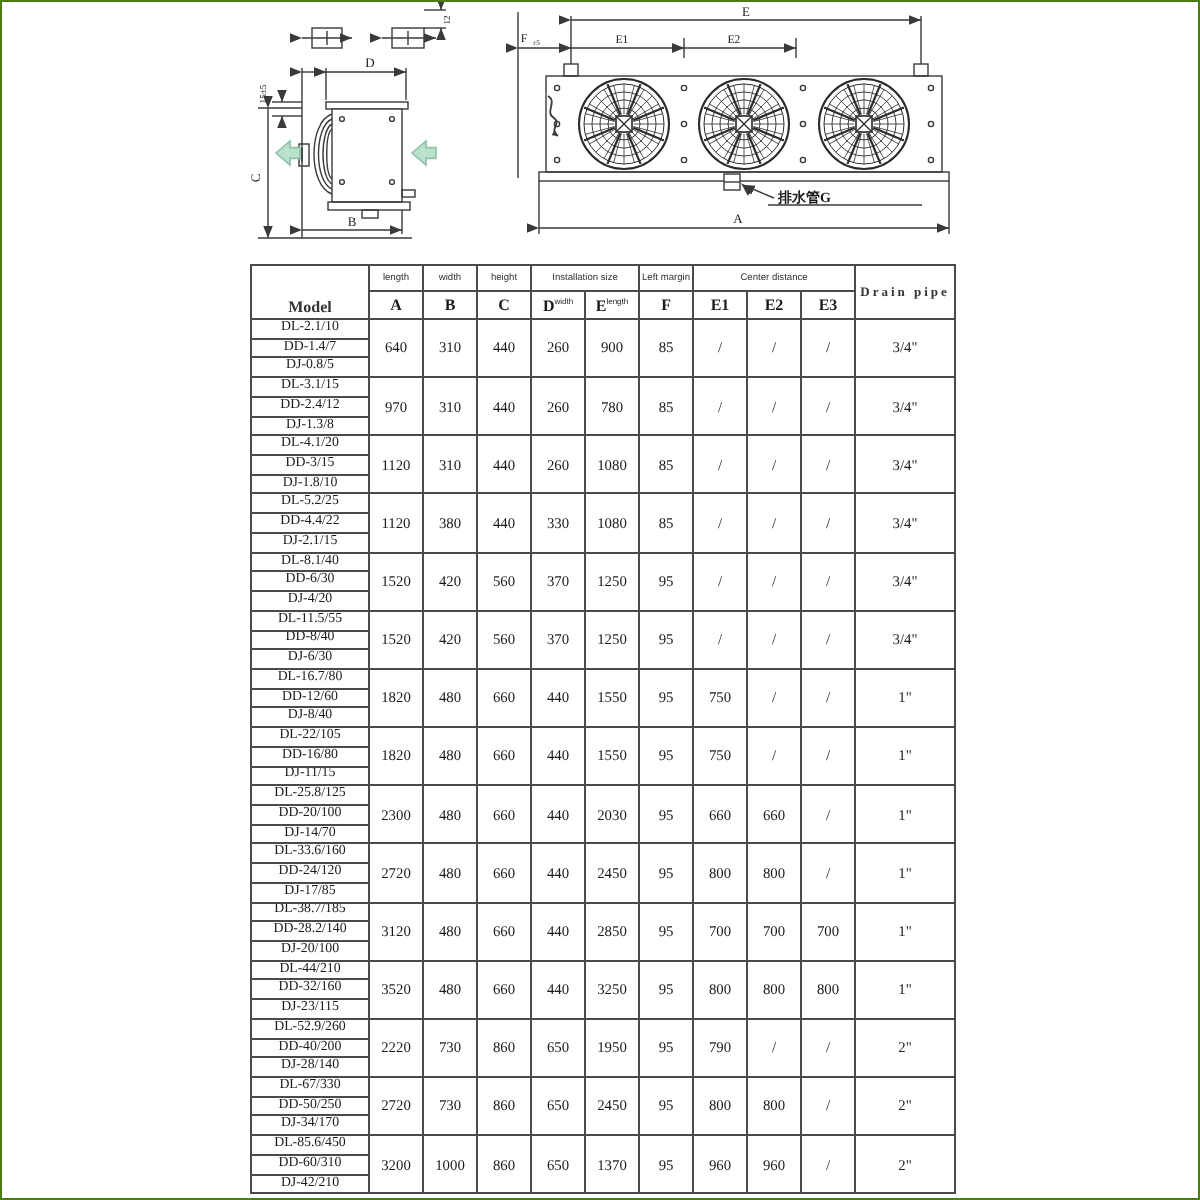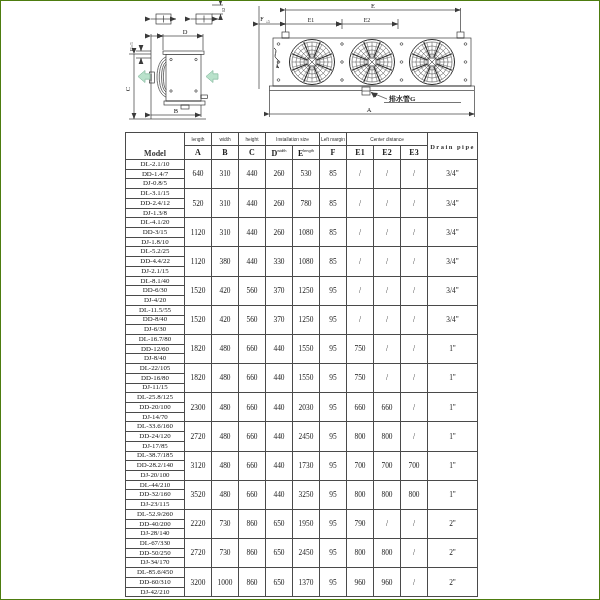--- a/index.html
+++ b/index.html
@@ -254,36 +254,36 @@
           <th>E3</th>
         </tr>
       </thead>
       <tbody>
           <tr>
             <td class="model-cell">DL-2.1/10</td>
             <td rowspan="3" class="val-cell">640</td>
             <td rowspan="3" class="val-cell">310</td>
             <td rowspan="3" class="val-cell">440</td>
             <td rowspan="3" class="val-cell">260</td>
-            <td rowspan="3" class="val-cell">530</td>
+            <td rowspan="3" class="val-cell">900</td>
             <td rowspan="3" class="val-cell">85</td>
             <td rowspan="3" class="val-cell">/</td>
             <td rowspan="3" class="val-cell">/</td>
             <td rowspan="3" class="val-cell">/</td>
             <td rowspan="3" class="val-cell drain-cell">3/4"</td>
           </tr>
           <tr>
             <td class="model-cell">DD-1.4/7</td>
           </tr>
           <tr>
             <td class="model-cell">DJ-0.8/5</td>
           </tr>
           <tr>
             <td class="model-cell">DL-3.1/15</td>
-            <td rowspan="3" class="val-cell">520</td>
+            <td rowspan="3" class="val-cell">970</td>
             <td rowspan="3" class="val-cell">310</td>
             <td rowspan="3" class="val-cell">440</td>
             <td rowspan="3" class="val-cell">260</td>
             <td rowspan="3" class="val-cell">780</td>
             <td rowspan="3" class="val-cell">85</td>
             <td rowspan="3" class="val-cell">/</td>
             <td rowspan="3" class="val-cell">/</td>
             <td rowspan="3" class="val-cell">/</td>
             <td rowspan="3" class="val-cell drain-cell">3/4"</td>
           </tr>
@@ -444,21 +444,21 @@
           </tr>
           <tr>
             <td class="model-cell">DJ-17/85</td>
           </tr>
           <tr>
             <td class="model-cell">DL-38.7/185</td>
             <td rowspan="3" class="val-cell">3120</td>
             <td rowspan="3" class="val-cell">480</td>
             <td rowspan="3" class="val-cell">660</td>
             <td rowspan="3" class="val-cell">440</td>
-            <td rowspan="3" class="val-cell">1730</td>
+            <td rowspan="3" class="val-cell">2850</td>
             <td rowspan="3" class="val-cell">95</td>
             <td rowspan="3" class="val-cell">700</td>
             <td rowspan="3" class="val-cell">700</td>
             <td rowspan="3" class="val-cell">700</td>
             <td rowspan="3" class="val-cell drain-cell">1"</td>
           </tr>
           <tr>
             <td class="model-cell">DD-28.2/140</td>
           </tr>
           <tr>

